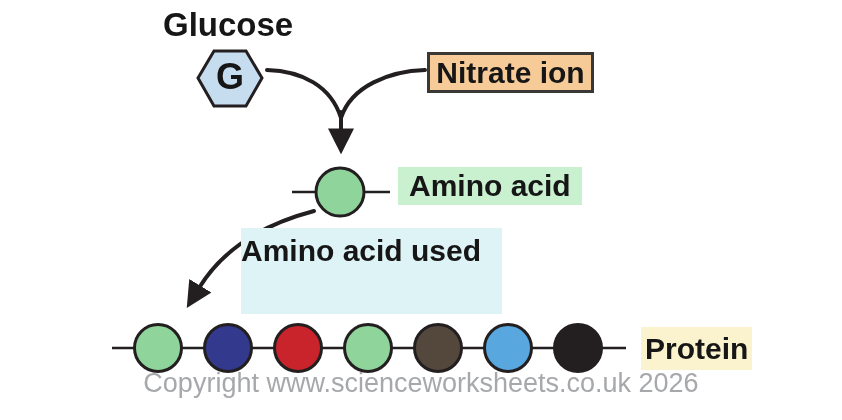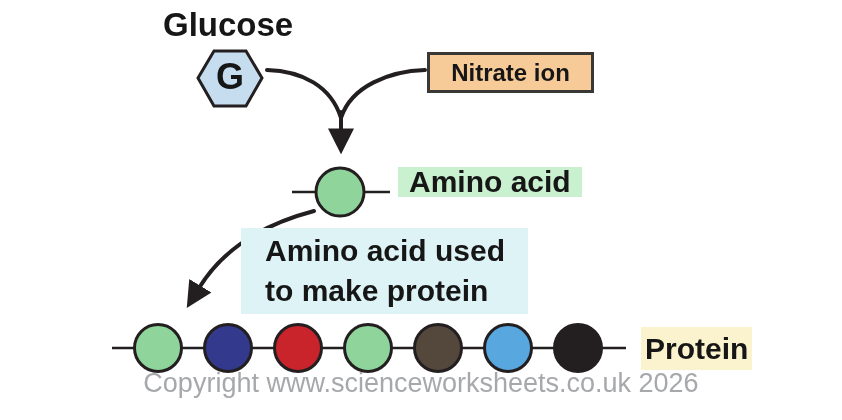--- a/index.html
+++ b/index.html
@@ -18,30 +18,30 @@
   marker path{fill:var(--stroke-dark,#231f20);}
 
   
   .lbl{position:absolute;white-space:nowrap;}
   .glucose-title{left:163px;top:6px;font-size:33px;font-weight:600;letter-spacing:0px;}
   .g-letter{left:230px;top:79px;transform:translate(-50%,-54%);font-size:36px;font-weight:600;}
   .nitrate-box{
     left:427px;top:52px;width:167px;height:41px;box-sizing:border-box;
     background:var(--nitrate-bg,#f7cb98);border:3px solid var(--nitrate-border,#3a3835);
     display:flex;align-items:center;justify-content:center;
-    font-size:24px;font-weight:600;
+    font-size:30px;font-weight:600;
   }
   .amino-box{
-    left:398px;top:167px;height:30px;padding:0 11px;
+    left:398px;top:167px;height:38px;padding:0 11px;
     background:var(--amino-bg,#c9f0cf);
     display:flex;align-items:center;font-size:30px;font-weight:600;
   }
   .note-box{
-    left:241px;top:228px;width:287px;height:86px;box-sizing:border-box;
-    background:var(--note-bg,#def3f6);padding:3px 0 0 24px;
+    left:241px;top:228px;width:261px;height:86px;box-sizing:border-box;
+    background:var(--note-bg,#def3f6);padding:3px 0 0 0;
     font-size:30px;font-weight:600;line-height:40px;
   }
   .protein-box{
     left:641px;top:327px;height:43px;padding:0 4px;
     background:var(--protein-bg,#faf3cd);
     display:flex;align-items:center;font-size:30px;font-weight:600;
   }
   .copyright{
     left:0;right:0;top:368px;text-align:center;
     font-size:27px;font-weight:400;color:var(--copyright-color,#a6a8ab);
@@ -86,20 +86,19 @@
   <div class="lbl glucose-title">Glucose</div>
 
   <div class="lbl g-letter">G</div>
 
   <div class="lbl nitrate-box">Nitrate ion</div>
 
   <div class="lbl amino-box">Amino acid</div>
 
   <div class="lbl note-box">
     <div>Amino acid used</div>
-    <div>to make protein</div>
   </div>
 
   <div class="lbl protein-box">Protein</div>
 
   <div class="lbl copyright">Copyright www.scienceworksheets.co.uk 2026</div>
 
 </div>
 
 </body></html>

